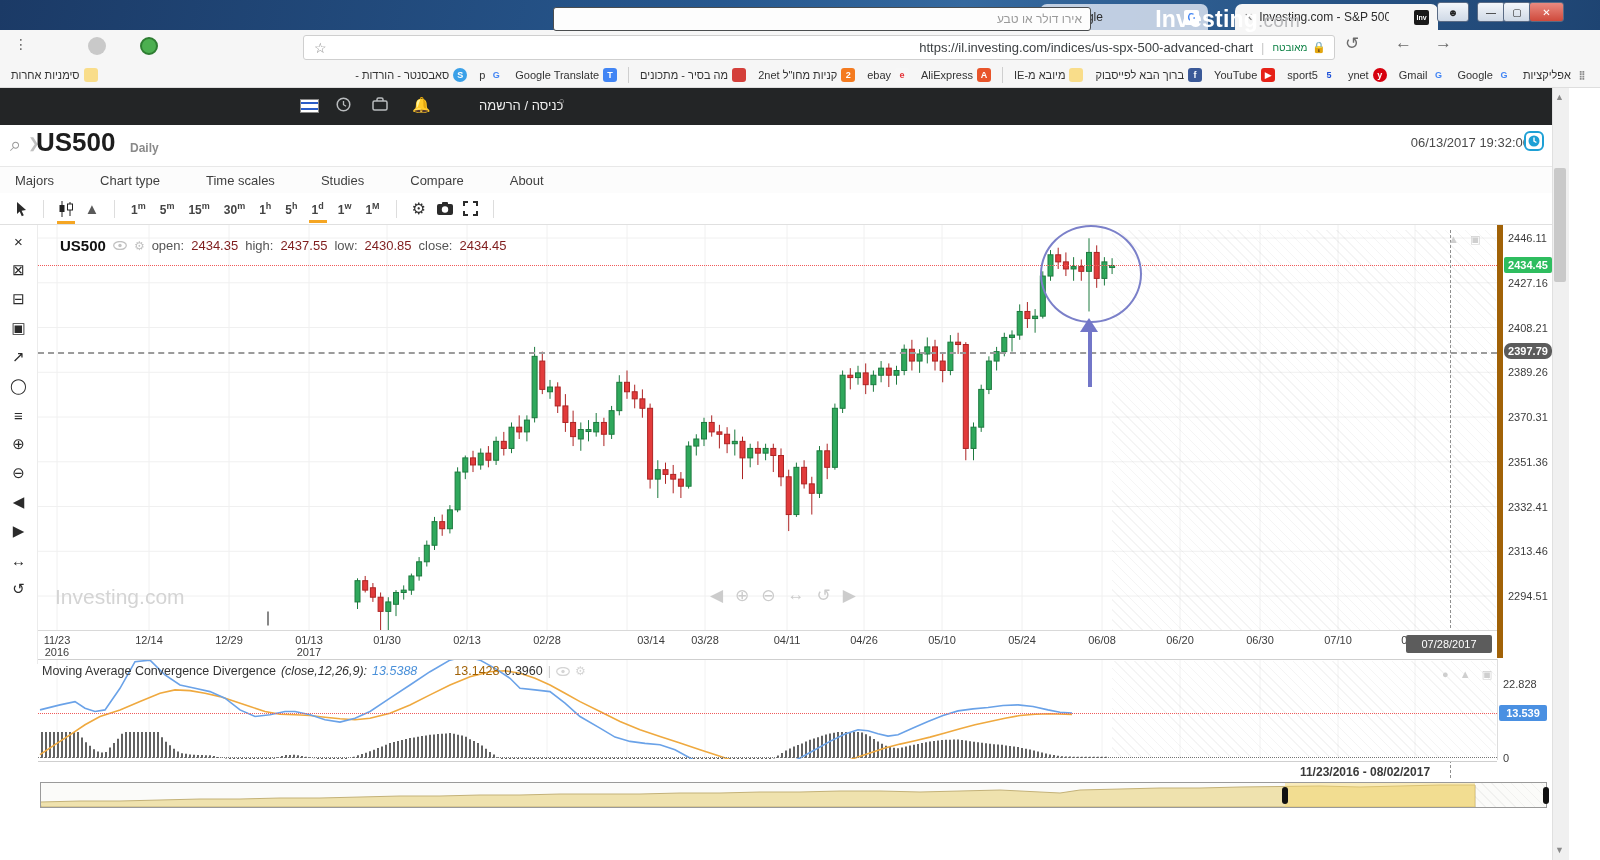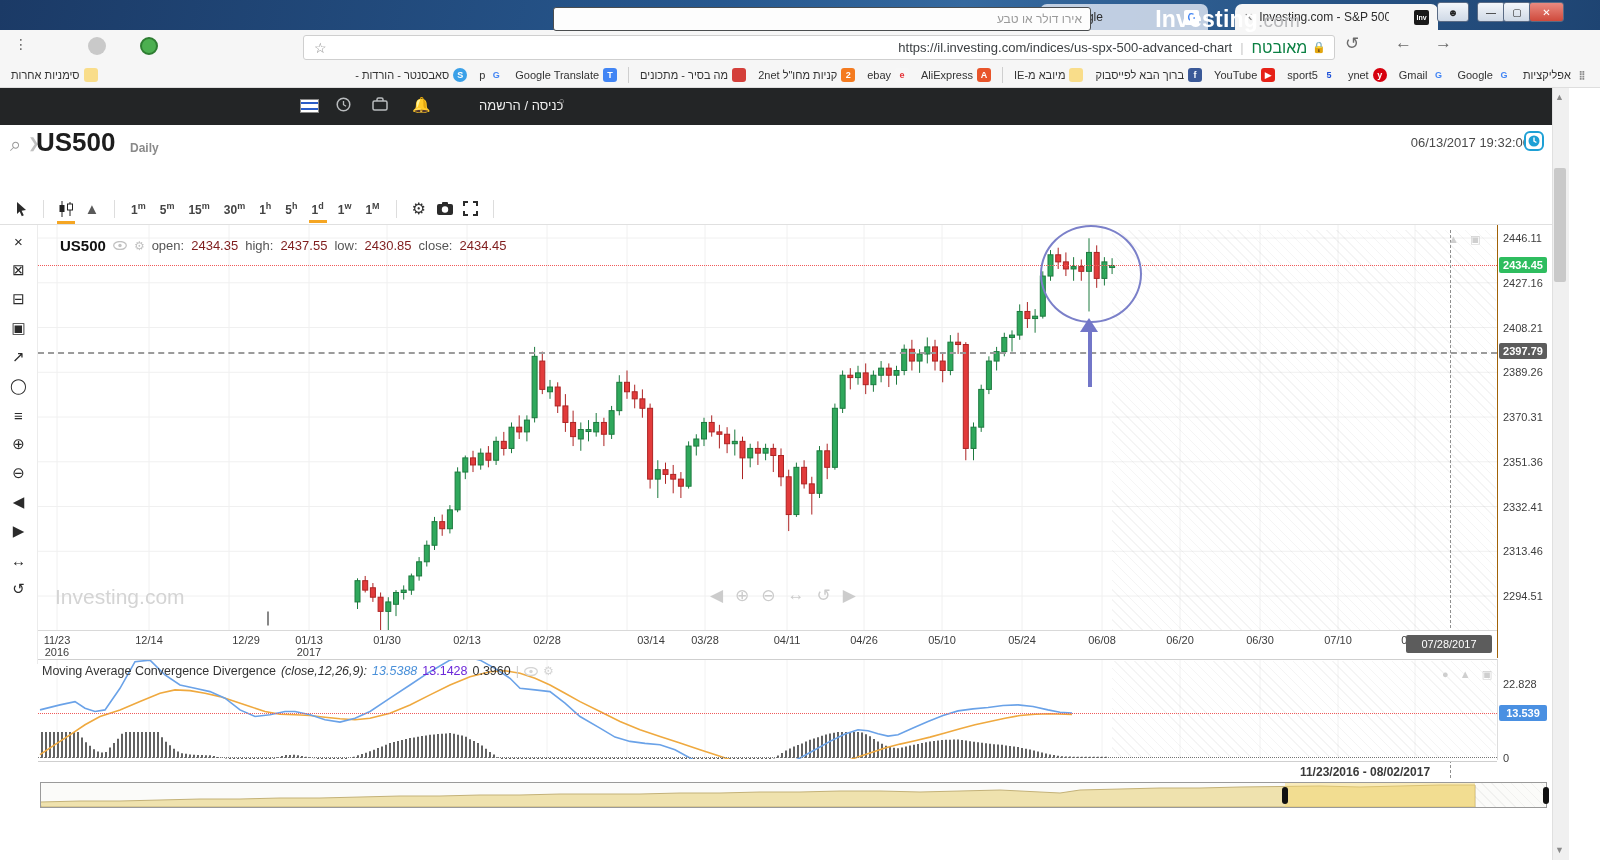--- a/index.html
+++ b/index.html
@@ -56,21 +56,21 @@
   
   #sidebar{top:225px;left:0;width:37px;height:433px;background:#fff;border-right:1px solid #ececec;
     display:flex;flex-direction:column;align-items:center;padding-top:6px;gap:9px;}
   .side-ic{width:22px;height:20px;display:flex;align-items:center;justify-content:center;
     color:#2b2b2b;font-size:15px;}
   #plot{top:225px;left:38px;width:1459px;height:433px;background:#fff;}
   .hatch{background:repeating-linear-gradient(45deg,rgba(110,110,110,.07) 0 1px,transparent 1px 7px);}
   #legend{top:237px;left:60px;font-size:13px;color:#555;display:flex;gap:7px;align-items:center;}
   #legend b{font-size:15px;color:#111;}
   .lval{color:#7f1d1d;}
-  #priceaxis{top:225px;left:1497px;width:51px;height:433px;background:#fff;border-left:1px solid #a16207;font-size:11px;color:#3c3c3c;}
+  #priceaxis{top:225px;left:1497px;width:51px;height:433px;background:#fff;border-left:6px solid #a16207;font-size:11px;color:#3c3c3c;}
   .pbadge{position:absolute;left:1px;width:48px;text-align:center;border-radius:2px;
     color:#fff;font-weight:bold;font-size:11px;padding:2px 0;}
   #dateaxis{top:630px;left:38px;width:1459px;height:29px;background:#fff;border-top:1px solid #d9d9d9;
     font-size:11px;color:#3c3c3c;}
   .dlab{position:absolute;top:3px;transform:translateX(-50%);text-align:center;line-height:12px;}
   #watermark{top:580px;left:55px;font-size:27px;font-weight:bold;color:#c6c6c6;}
   #watermark span{font-weight:normal;font-size:21px;color:#d4d4d4;}
   .cornerics{color:#cfcfcf;font-size:11px;letter-spacing:4px;}
   #navctl{top:585px;left:710px;display:flex;gap:12px;color:#cccccc;font-size:17px;}
   
@@ -113,21 +113,21 @@
   <div class="abs" id="btoolbar"></div>
   <div class="abs" style="top:36px;left:14px;color:#666;font-size:14px;">⋮</div>
   <div class="abs" style="top:37px;left:88px;width:18px;height:18px;border-radius:50%;background:#c9c9c9;"></div>
   <div class="abs" style="top:37px;left:140px;width:18px;height:18px;border-radius:50%;background:#4caf50;border:2px solid #2e7d32;box-sizing:border-box;"></div>
   <div class="abs" id="omnibox">
     <span style="color:#8a8a8a;margin:0 10px;font-size:14px;">☆</span>
     <span style="margin-left:auto;direction:ltr;color:#5f6368;">
       <span style="color:#3c4043;">https://il.investing.com/indices/us-spx-500-advanced-chart</span>
     </span>
     <span style="color:#c9c9c9;margin:0 8px;">|</span>
-    <span style="color:#0b8043;font-size:16px;">מאובטח</span>
+    <span style="color:#0b8043;font-size:10px;">מאובטח</span>
     <span style="color:#0b8043;margin:0 8px 0 5px;font-size:11px;">🔒</span>
   </div>
   <div class="abs navglyph" style="left:1345px;">↺</div>
   <div class="abs navglyph" style="left:1395px;">←</div>
   <div class="abs navglyph" style="left:1435px;">→</div>
 
   <div class="abs" id="bookmarks">
 
     <div class="bm">
         <span class="bm-ic" style="background: transparent; color: rgb(138, 138, 138);">⣿</span>
@@ -224,20 +224,28 @@
   <div class="abs" id="syminterval" style="top:141px;">Daily</div>
   <div class="abs" id="dtime" style="top:135px;">06/13/2017 19:32:00</div>
   <div class="abs" style="top:131px;left:1524px;">
     <svg width="20" height="20">
         <rect x="1" y="1" width="18" height="18" rx="5" fill="#fff" stroke="#1ea0d5" stroke-width="2"></rect>
         <circle cx="10" cy="10" r="5.5" fill="#1ea0d5"></circle>
         <path d="M10 6.5 v3.5 l2.4 1.5" stroke="#fff" stroke-width="1.4" fill="none"></path>
       </svg>
   </div>
 
+  <div class="abs" id="menubar">
+      <span>Majors</span>
+      <span>Chart type</span>
+      <span>Time scales</span>
+      <span>Studies</span>
+      <span>Compare</span>
+      <span>About</span>
+    </div>
   <div class="abs" id="ctoolbar">
     <div class="tool" style="margin-left:8px;">
       <svg width="13" height="16">
           <path d="M2 1 L11 9 L6.6 9.7 L8.8 14.2 L6.8 15.2 L4.7 10.6 L2 13 Z" fill="#2b2b2b"></path>
         </svg>
     </div>
     <div class="tsep"></div>
     <div class="tool">
       <svg width="18" height="18">
           <line x1="5" y1="1" x2="5" y2="17" stroke="#222"></line>
@@ -566,32 +574,32 @@
       <div style="position:absolute;left:5px;top:7px;">2446.11</div>
       <div style="position:absolute;left:5px;top:51.75042500000063px;">2427.16</div>
       <div style="position:absolute;left:5px;top:96.50085000000024px;">2408.21</div>
       <div style="position:absolute;left:5px;top:141.2512749999998px;">2389.26</div>
       <div style="position:absolute;left:5px;top:186.00170000000043px;">2370.31</div>
       <div style="position:absolute;left:5px;top:230.75212499999998px;">2351.36</div>
       <div style="position:absolute;left:5px;top:275.5025500000006px;">2332.41</div>
       <div style="position:absolute;left:5px;top:320.2529750000002px;">2313.46</div>
       <div style="position:absolute;left:5px;top:365.00339999999983px;">2294.51</div>
       <div class="pbadge" style="position: absolute; top: 31.5351px; background: rgb(46, 189, 95);">2434.45</div>
-      <div class="pbadge" style="position: absolute; top: 118.108px; background: rgb(92, 92, 92);">2397.79</div>
+      <div class="pbadge" style="position: absolute; top: 118.108px; background: rgb(92, 92, 92); border-radius: 7px;">2397.79</div>
     </div>
 
   <div class="abs" id="dateaxis">
       <div class="dlab" style="left:19px;">
         <div>11/23</div>
         <div>2016</div>
       </div>
       <div class="dlab" style="left:111px;">
         <div>12/14</div>
       </div>
-      <div class="dlab" style="left:208px;">
+      <div class="dlab" style="left:191px;">
         <div>12/29</div>
       </div>
       <div class="dlab" style="left:271px;">
         <div>01/13</div>
         <div>2017</div>
       </div>
       <div class="dlab" style="left:349px;">
         <div>01/30</div>
       </div>
       <div class="dlab" style="left:429px;">
@@ -927,21 +935,21 @@
         <polyline points="2,49.9 22,44.9 37,41.6 47,48.2 57,51.5 67,49.9 82,28.3 97,1.7 112,0.1 127,15.0 142,25.0 157,28.3 172,31.6 187,38.2 202,49.9 217,56.5 232,54.8 247,51.5 257,51.5 272,54.8 287,59.8 302,62.1 317,58.2 332,51.5 352,38.2 372,25.0 392,11.7 412,0.1 427,-3.3 442,0.1 457,8.4 472,18.3 482,28.3 497,29.9 512,31.6 527,43.2 542,56.5 562,68.1 577,77.1 592,81.4 607,83.4 622,84.7 637,89.7 652,98.0 667,106.3 682,112.9 692,116.6 707,118.9 717,117.9 732,112.9 747,104.6 762,98.0 777,89.7 792,81.4 807,74.1 820,69.8 830,70.8 840,73.8 850,76.1 860,74.8 875,68.1 890,61.5 905,55.5 920,50.9 935,48.9 950,47.5 965,45.5 980,44.9 995,46.5 1010,49.9 1022,52.2 1034,53.0" fill="none" stroke="#6aa2e8" stroke-width="1.6"></polyline>
       </svg>
   </div>
   <div class="abs hatch" style="top:661px;left:1112px;width:384px;height:97px;"></div>
   <div class="abs dotline" style="top:713px;left:38px;width:1459px;"></div>
   <div class="abs" style="top:757px;left:38px;width:1459px;border-top:1px dotted #777;"></div>
   <div class="abs" id="macdlegend">
     <span>Moving Average Convergence Divergence</span>
     <span style="font-style:italic;">(close,12,26,9):</span>
     <span style="color:#4a90d9;font-style:italic;">13.5388</span>
-    <span style="color:#6d28d9;">13.1428</span>
+    <span style="color:#a16207;margin-left:32px;">13.1428</span>
     <span style="color:#333;">0.3960</span>
     <span style="color:#ccc;">|</span>
     <svg width="14" height="9">
         <ellipse cx="7" cy="4.5" rx="6.3" ry="4" fill="none" stroke="#d5d5d5" stroke-width="1.3"></ellipse>
         <circle cx="7" cy="4.5" r="1.7" fill="#d5d5d5"></circle>
       </svg>
     <span style="color:#d5d5d5;font-size:12px;">⚙</span>
   </div>
   <div class="abs cornerics" style="top:668px;left:1442px;">● ▲ ▣</div>
   <div class="abs" id="macdaxis">

